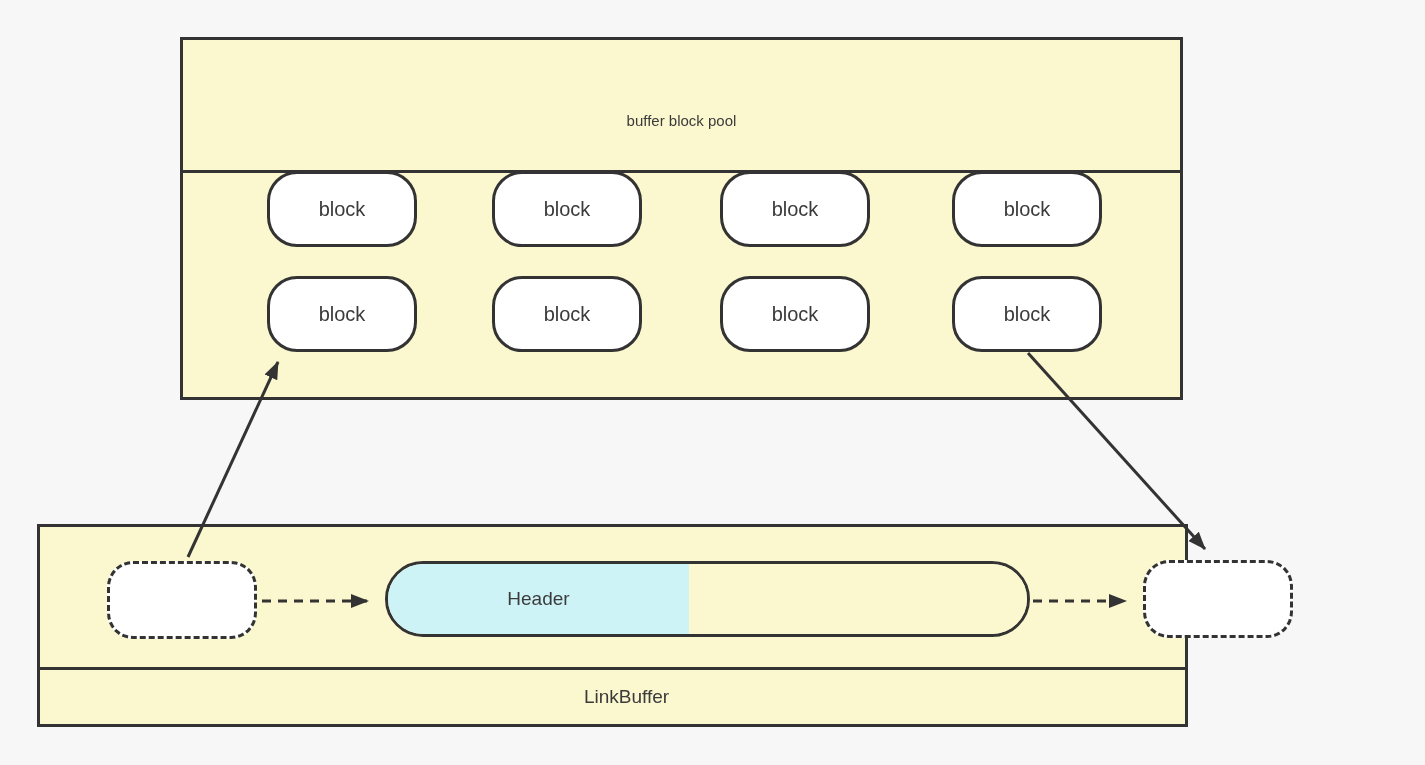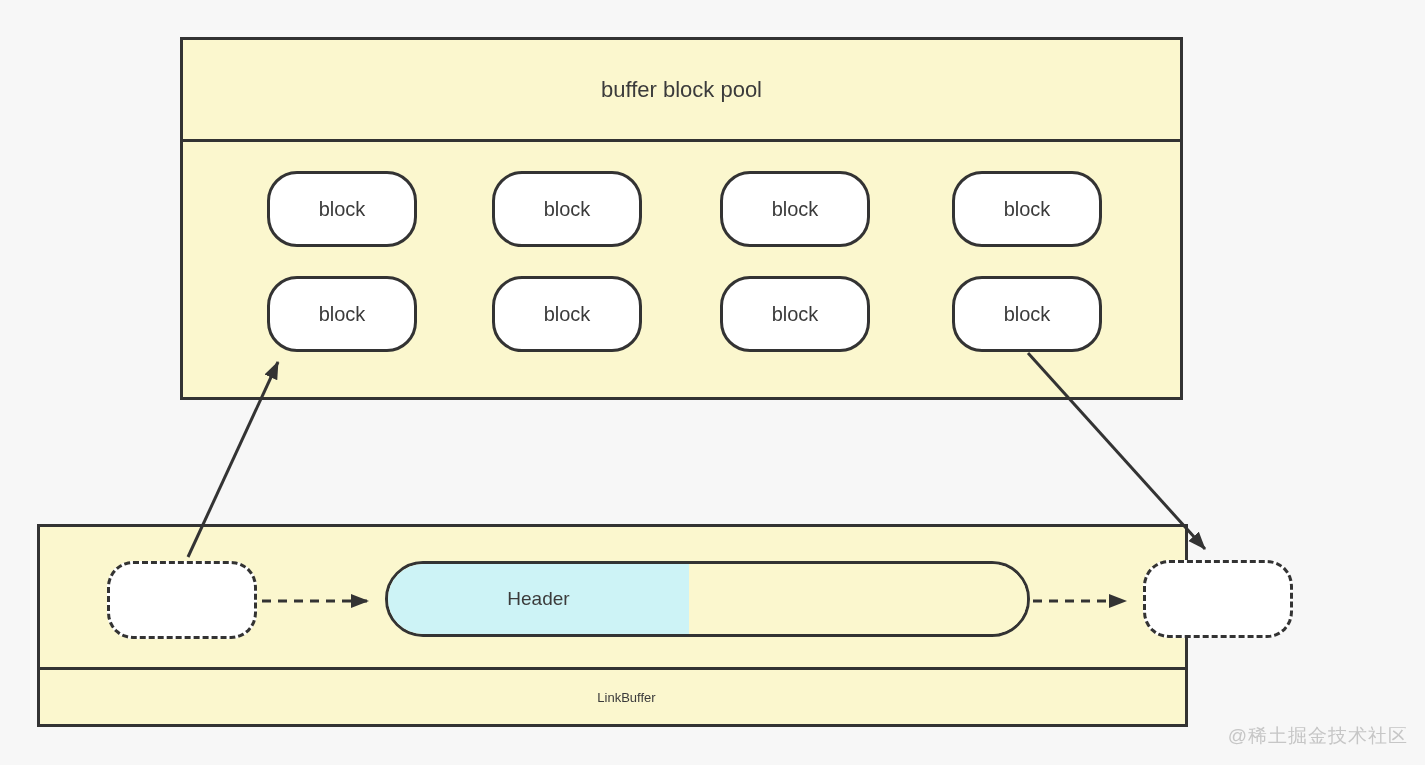--- a/index.html
+++ b/index.html
@@ -21,42 +21,43 @@
   }
 
   
   .pool {
     position:absolute; left:180px; top:37px; width:1003px; height:363px;
     background:var(--container-fill); border:3px solid var(--stroke);
   }
   .pool-title {
     height:102px; border-bottom:3px solid var(--stroke);
     display:flex; align-items:center; justify-content:center;
-    font-size:22px;
+    font-size:15px;
+    margin-top:31px;
   }
   .block {
     position:absolute; width:150px; height:76px;
     background:var(--node-fill); border:3px solid var(--stroke);
     border-radius:30px;
     display:flex; align-items:center; justify-content:center;
     font-size:20px;
   }
   .r1 { top:131px; } .r2 { top:236px; }
   .c1 { left:84px; } .c2 { left:309px; } .c3 { left:537px; } .c4 { left:769px; }
 
   
   .lb {
     position:absolute; left:37px; top:524px; width:1151px; height:203px;
     background:var(--container-fill); border:3px solid var(--stroke);
   }
   .lb-footer {
     position:absolute; left:0; right:0; bottom:0; height:57px;
     border-top:3px solid var(--stroke);
     display:flex; align-items:center; justify-content:center;
-    font-size:13px;
+    font-size:19px;
     padding-left:28px;
   }
   .dashed-node {
     position:absolute; width:150px; height:78px;
     background:var(--node-fill); border:3px dashed var(--stroke);
     border-radius:26px;
   }
   .dn-left  { left:67px;  top:34px; }
   .dn-right { left:1103px; top:33px; }
   .pill {
@@ -114,14 +115,13 @@
       <marker id="ah" markerUnits="userSpaceOnUse" markerWidth="20" markerHeight="16" refX="17" refY="7" orient="auto">
         <path d="M0,0 L18,7 L0,14 Z" fill="#333333"></path>
       </marker>
     </defs>
     <line class="solid-line" x1="188" y1="557" x2="278" y2="362" marker-end="url(#ah)"></line>
     <line class="solid-line" x1="1028" y1="353" x2="1205" y2="549" marker-end="url(#ah)"></line>
     <line class="dashed-line" x1="262" y1="601" x2="368" y2="601" marker-end="url(#ah)"></line>
     <line class="dashed-line" x1="1033" y1="601" x2="1126" y2="601" marker-end="url(#ah)"></line>
   </svg>
 
-  <div class="watermark">@稀土掘金技术社区</div>
 </div>
 
 </body></html>

